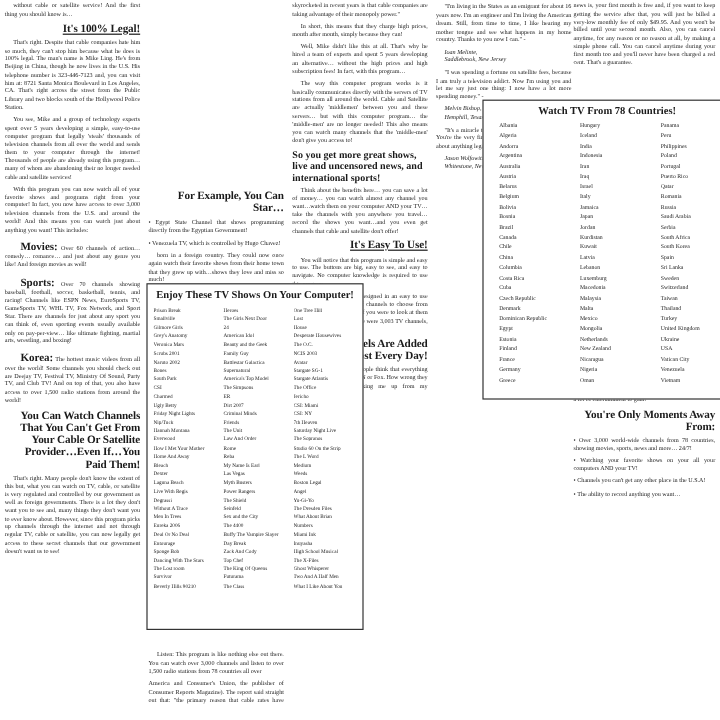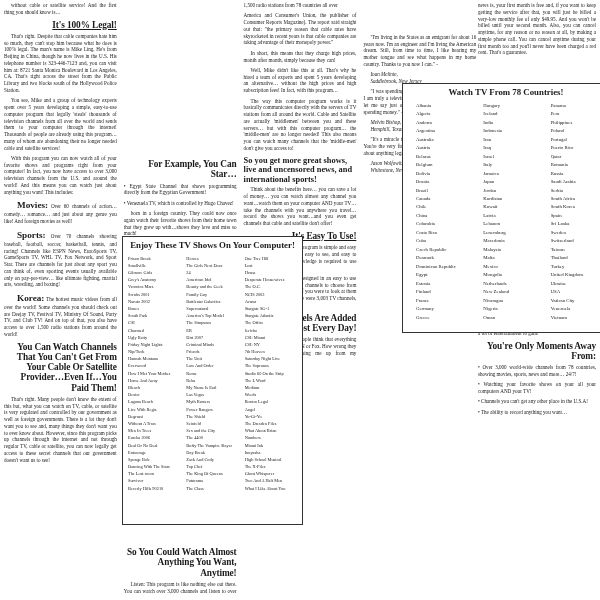--- a/index.html
+++ b/index.html
@@ -139,21 +139,20 @@
     <h2>For Example, You Can Star…</h2>
     <p class="bullet">• Egypt State Channel that shows programming directly from the Egyptian Government!</p>
     <p class="bullet">• Venezuela TV, which is controlled by Hugo Chavez!</p>
 
     <p>born in a foreign country. They could now once again watch their favorite shows from their home town that they grew up with…shows they love and miss so much!</p>
     <p>And if you're like me, you'll have a great time discovering interesting and bizarre shows you never new existed!</p>
     <p>Just imagine…</p>
     <p class="noindent">with so many interesting channels….you will be able to entertain yourself, your friends and your family…forever!</p>
     <p>And guess what else? You'll never again have to miss your favorite show or sports event because…. you can record anything you want! You can even set a time and day you want a certain program recorded and it will record automatically …kind of like Tivo does it!</p>
     <div class="spacer" style="height:207px"></div>
-    <h2>So You Could Watch Almost Anything You Want, Anytime!</h2>
     <p>Listen: This program is like nothing else out there. You can watch over 3,000 channels and listen to over 1,500 radio stations from 78 countries all over</p>
 
     <p class="noindent">America and Consumer's Union, the publisher of Consumer Reports Magazine). The report said straight out that: "the primary reason that cable rates have skyrocketed in recent years is that cable companies are taking advantage of their monopoly power."</p>
     <p>In short, this means that they charge high prices, month after month, simply because they can!</p>
     <p>Well, Mike didn't like this at all. That's why he hired a team of experts and spent 5 years developing an alternative… without the high prices and high subscription fees! In fact, with this program…</p>
     <p>The way this computer program works is it basically communicates directly with the servers of TV stations from all around the world. Cable and Satellite are actually 'middlemen' between you and these servers… but with this computer program… the 'middle-men' are no longer needed! This also means you can watch many channels that the 'middle-men' don't give you access to!</p>
     <h3>So you get more great shows, live and uncensored news, and international sports!</h3>
     <p>Think about the benefits here… you can save a lot of money… you can watch almost any channel you want…watch them on your computer AND your TV… take the channels with you anywhere you travel… record the shows you want…and you even get channels that cable and satellite don't offer!</p>
     <h2 class="ul">It's Easy To Use!</h2>
     <p>You will notice that this program is simple and easy to use. The buttons are big, easy to see, and easy to navigate. No computer knowledge is required to use this program.</p>

